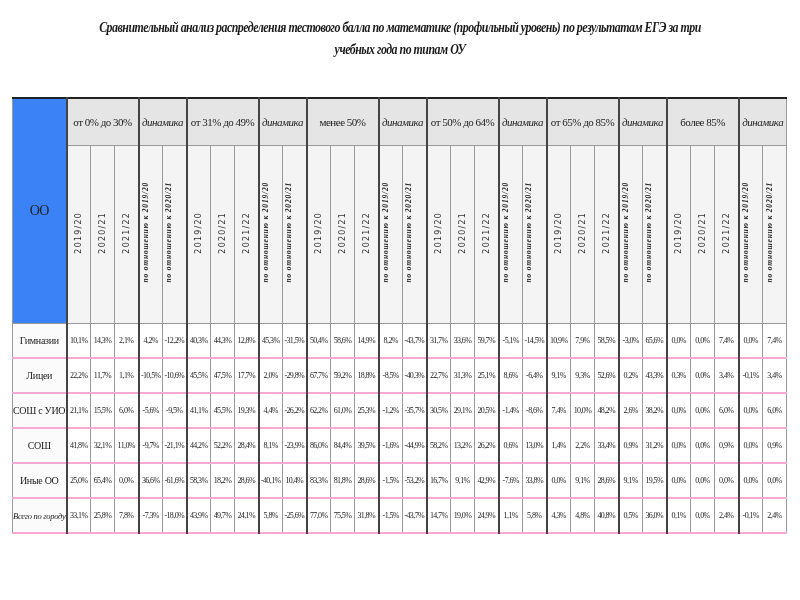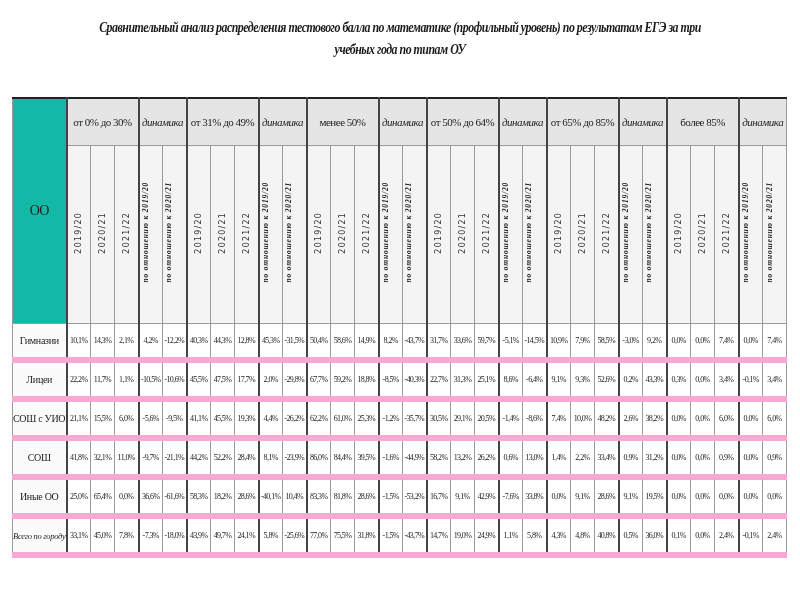--- a/index.html
+++ b/index.html
@@ -24,21 +24,21 @@
   table.grid td, table.grid th {
     border: 1px solid #9a9a9a; padding: 0; text-align: center;
     overflow: hidden; white-space: nowrap; font-weight: normal;
   }
   .col-oo { width: 54px; }
   .grp-row th {
     height: 46px; background: #e5e5e5; font-size: 11px;
     letter-spacing: -0.5px; color: #222;
   }
   .grp-row th.dyn { font-style: italic; margin-top: 32px; }
-  .grp-row th.oo { font-size: 14px; background: #14b8a6; }
+  .grp-row th.oo { font-size: 14px; background: #3b82f6; }
   .year-row th {
     height: 177px; background: #f4f4f4; vertical-align: middle;
   }
   .vert {
     display: inline-block; writing-mode: vertical-rl; transform: rotate(180deg);
     font-family: "DejaVu Sans", sans-serif; font-size: 8px; letter-spacing: 1.2px;
     color: #333;
   }
   .vert.dyn {
     font-family: "Liberation Serif", serif; font-style: italic; font-weight: bold;
@@ -46,21 +46,21 @@
     color: #222;
   }
   .data-row td {
     height: 33px; font-size: 8px; letter-spacing: -0.6px; color: #222;
     background: #fff;
   }
   .data-row td.name {
     font-size: 10px; letter-spacing: -0.3px; background: #fbfbfb;
   }
   .data-row.total td.name { font-style: italic; font-size: 8.5px; }
-  .data-row { border-bottom: 6px solid #f9a8d4; }
+  .data-row { border-bottom: 2px solid #f9a8d4; }
   .thick-l { border-left: 2px solid #444 !important; }
 </style>
 </head>
 <body>
 
 <div class="title-wrap">
   <div class="title">Сравнительный анализ распределения тестового балла по математике (профильный уровень) по результатам ЕГЭ за три учебных года по типам ОУ</div>
 </div>
 
 <table class="grid">
@@ -166,21 +166,21 @@
         <td>-43,7%</td>
         <td class="thick-l">31,7%</td>
         <td>33,6%</td>
         <td>59,7%</td>
         <td class="thick-l">-5,1%</td>
         <td>-14,5%</td>
         <td class="thick-l">10,9%</td>
         <td>7,9%</td>
         <td>58,5%</td>
         <td class="thick-l">-3,0%</td>
-        <td>9,2%</td>
+        <td>65,6%</td>
         <td class="thick-l">0,0%</td>
         <td>0,0%</td>
         <td>7,4%</td>
         <td class="thick-l">0,0%</td>
         <td>7,4%</td>
       </tr>
       <tr class="data-row">
         <td class="name">Лицеи</td>
         <td class="thick-l">22,2%</td>
         <td>11,7%</td>
@@ -308,21 +308,21 @@
         <td>19,5%</td>
         <td class="thick-l">0,0%</td>
         <td>0,0%</td>
         <td>0,0%</td>
         <td class="thick-l">0,0%</td>
         <td>0,0%</td>
       </tr>
       <tr class="data-row total">
         <td class="name">Всего по городу</td>
         <td class="thick-l">33,1%</td>
-        <td>45,0%</td>
+        <td>25,8%</td>
         <td>7,8%</td>
         <td class="thick-l">-7,3%</td>
         <td>-18,0%</td>
         <td class="thick-l">43,9%</td>
         <td>49,7%</td>
         <td>24,1%</td>
         <td class="thick-l">5,8%</td>
         <td>-25,6%</td>
         <td class="thick-l">77,0%</td>
         <td>75,5%</td>

